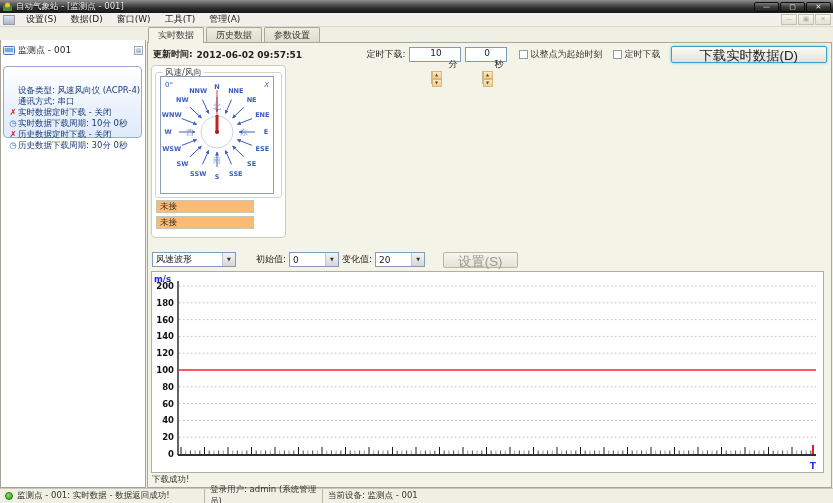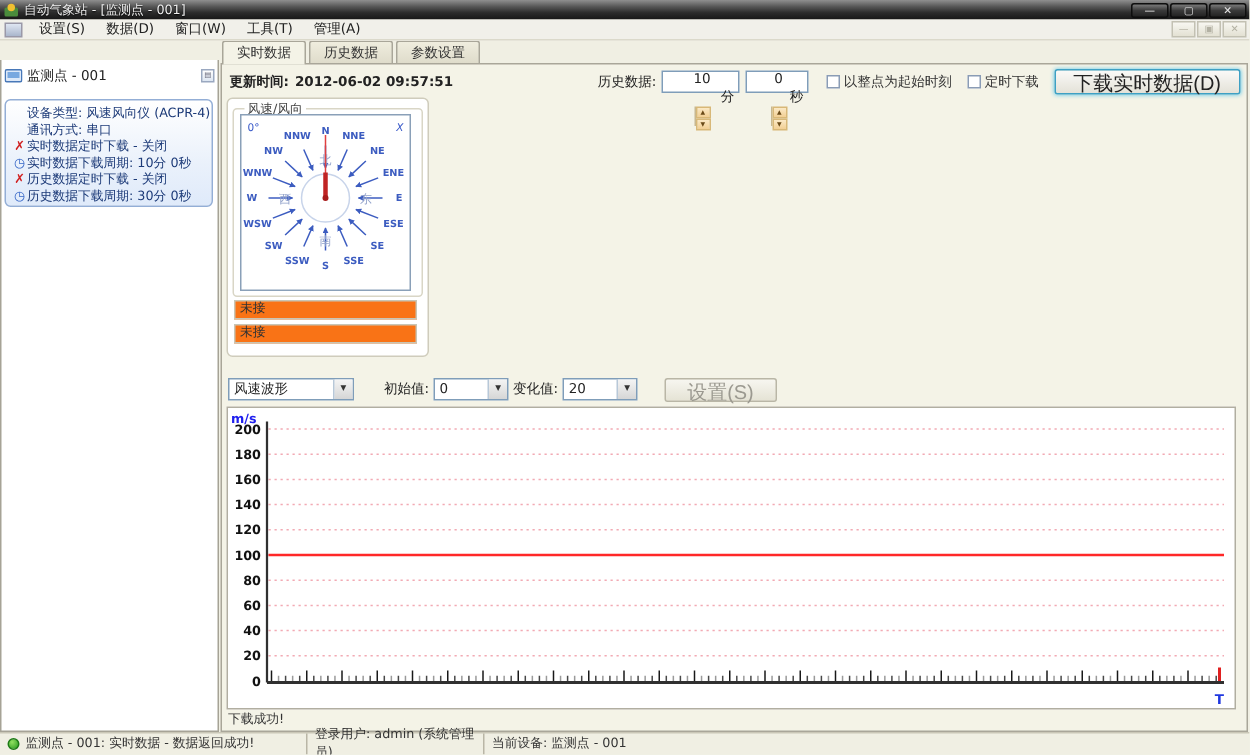--- a/index.html
+++ b/index.html
@@ -27,21 +27,21 @@
   
   .sidebar{position:absolute;top:27px;left:0;width:146px;height:461px;}
   .sidebar-header{height:13px;background:linear-gradient(#fcfbf7,#e7e5d8);border:1px solid #c6c3b3;
     padding:1px 4px;color:#333;}
   .tree{position:absolute;top:13px;left:0;right:0;bottom:0;background:#fff;border:1px solid #a6a396;border-top:none;}
   .tree-node{display:flex;align-items:center;margin:4px 2px 0 2px;color:#222;}
   .tree-node .nlabel{margin-left:3px;}
   .node-btn{margin-left:auto;width:9px;height:9px;border:1px solid #9aa8c0;background:linear-gradient(#fff,#dde6f2);
     font-size:5px;line-height:7px;text-align:center;color:#667;}
   .info-box{position:absolute;top:26px;left:2px;right:3px;height:72px;border:1px solid #93aed6;border-radius:4px;
-    background:linear-gradient(#ffffff,#eaf1fb 60%,#dfeafa);color:#1c3a78;font-size:8.5px;padding:4px 3px 0 4px;}
+    background:linear-gradient(#ffffff,#eaf1fb 60%,#dfeafa);color:#1c3a78;font-size:8.5px;padding:18px 3px 0 4px;}
   .info-row{display:flex;line-height:11px;white-space:nowrap;}
   .info-ic{width:10px;flex:0 0 10px;text-align:center;}
   .ic-x{color:#d02020;font-weight:bold;}
   .ic-clk{color:#3868c8;}
 
   
   .main{position:absolute;top:27px;left:147px;width:686px;height:461px;}
   .tabbar{position:absolute;top:0;left:1px;height:15px;display:flex;}
   .tab{padding:1px 9px 0 9px;margin-right:2px;border:1px solid #a9a699;border-bottom:none;border-radius:2px 2px 0 0;
     background:linear-gradient(#efedde,#dfdccb);color:#333;height:15px;}
@@ -55,30 +55,30 @@
   .tb-spacer{flex:1;}
   .cyc-label{margin-right:3px;}
   .spin{display:flex;align-items:center;height:15px;border:1px solid #7f9db9;background:#fff;margin-right:4px;padding-left:3px;flex-direction:column;}
   .spin .sval{display:inline-block;}
   .spin .sunit{margin-left:8px;margin-right:2px;}
   .spin-btns{display:flex;flex-direction:column;width:11px;height:13px;border-left:1px solid #c8b890;}
   .spin-btns span{flex:1;background:linear-gradient(#fbe9c6,#f2cf94);font-size:4px;line-height:6px;text-align:center;color:#6a4a18;border:1px solid #d8b878;}
   .spin-m{width:52px;}.spin-s{width:42px;}
   .cb-group{display:flex;align-items:center;margin-right:10px;color:#333;}
   .cb{width:9px;height:9px;border:1px solid #8a9cb5;background:#fff;margin-right:3px;flex:0 0 9px;}
-  .btn-download{height:17px;padding:0 12px;border:1px solid #3da0c4;border-radius:2px;
+  .btn-download{height:17px;padding:0 28px;border:1px solid #3da0c4;border-radius:2px;
     box-shadow:0 0 3px #62c8e8;background:linear-gradient(#fafaf8,#e4e2d8);color:#222;}
 
   
   .left-panel{position:absolute;top:22px;left:3px;width:135px;height:173px;background:#fff;
     border:1px solid #cfccbc;border-radius:4px;}
   .groupbox{position:absolute;top:6px;left:3px;width:127px;height:126px;border:1px solid #d9d6c6;border-radius:3px;}
   .gb-title{position:absolute;top:-6px;left:7px;background:#fff;padding:0 2px;font-size:8.5px;color:#444;}
   .compass-canvas{position:absolute;top:10px;left:8px;width:114px;height:118px;border:1px solid #8aa0b8;background:#fff;}
-  .readout{position:absolute;left:4px;width:122px;height:13px;background:#f97316;border:1px solid #c8c5b5;
+  .readout{position:absolute;left:4px;width:98px;height:13px;background:#fdba74;border:1px solid #c8c5b5;
     font-size:8.5px;color:#333;line-height:11px;padding:0 3px;}
   .readout.r1{top:134px;}.readout.r2{top:150px;}
 
   
   .wave-controls{position:absolute;top:208px;left:4px;height:17px;display:flex;align-items:center;color:#222;}
   .combo{height:15px;border:1px solid #7f9db9;background:#fff;display:flex;align-items:center;padding-left:3px;}
   .combo .cval{white-space:nowrap;overflow:hidden;}
   .combo .arrow{margin-left:auto;width:13px;height:13px;flex:0 0 13px;background:linear-gradient(#f4f4f4,#d6d6d6);
     border-left:1px solid #b8c8d8;font-size:5px;line-height:13px;text-align:center;color:#333;}
   .combo.wf{width:84px;}
@@ -176,21 +176,21 @@
       <span class="tab active">实时数据</span>
       <span class="tab">历史数据</span>
       <span class="tab">参数设置</span>
     </div>
     <div class="tabpage">
 
       <div class="toolbar">
         <span class="upd-label">更新时间:</span>
         <span class="upd-value">2012-06-02 09:57:51</span>
         <span class="tb-spacer"></span>
-        <span class="cyc-label">历史数据:</span>
+        <span class="cyc-label">定时下载:</span>
         <span class="spin spin-m">
           <span class="sval">10</span>
           <span class="sunit" style="margin-left:auto;">分</span>
           <span class="spin-btns">
               <span>▲</span>
               <span>▼</span>
             </span>
         </span>
         <span class="spin spin-s">
           <span class="sval">0</span>

